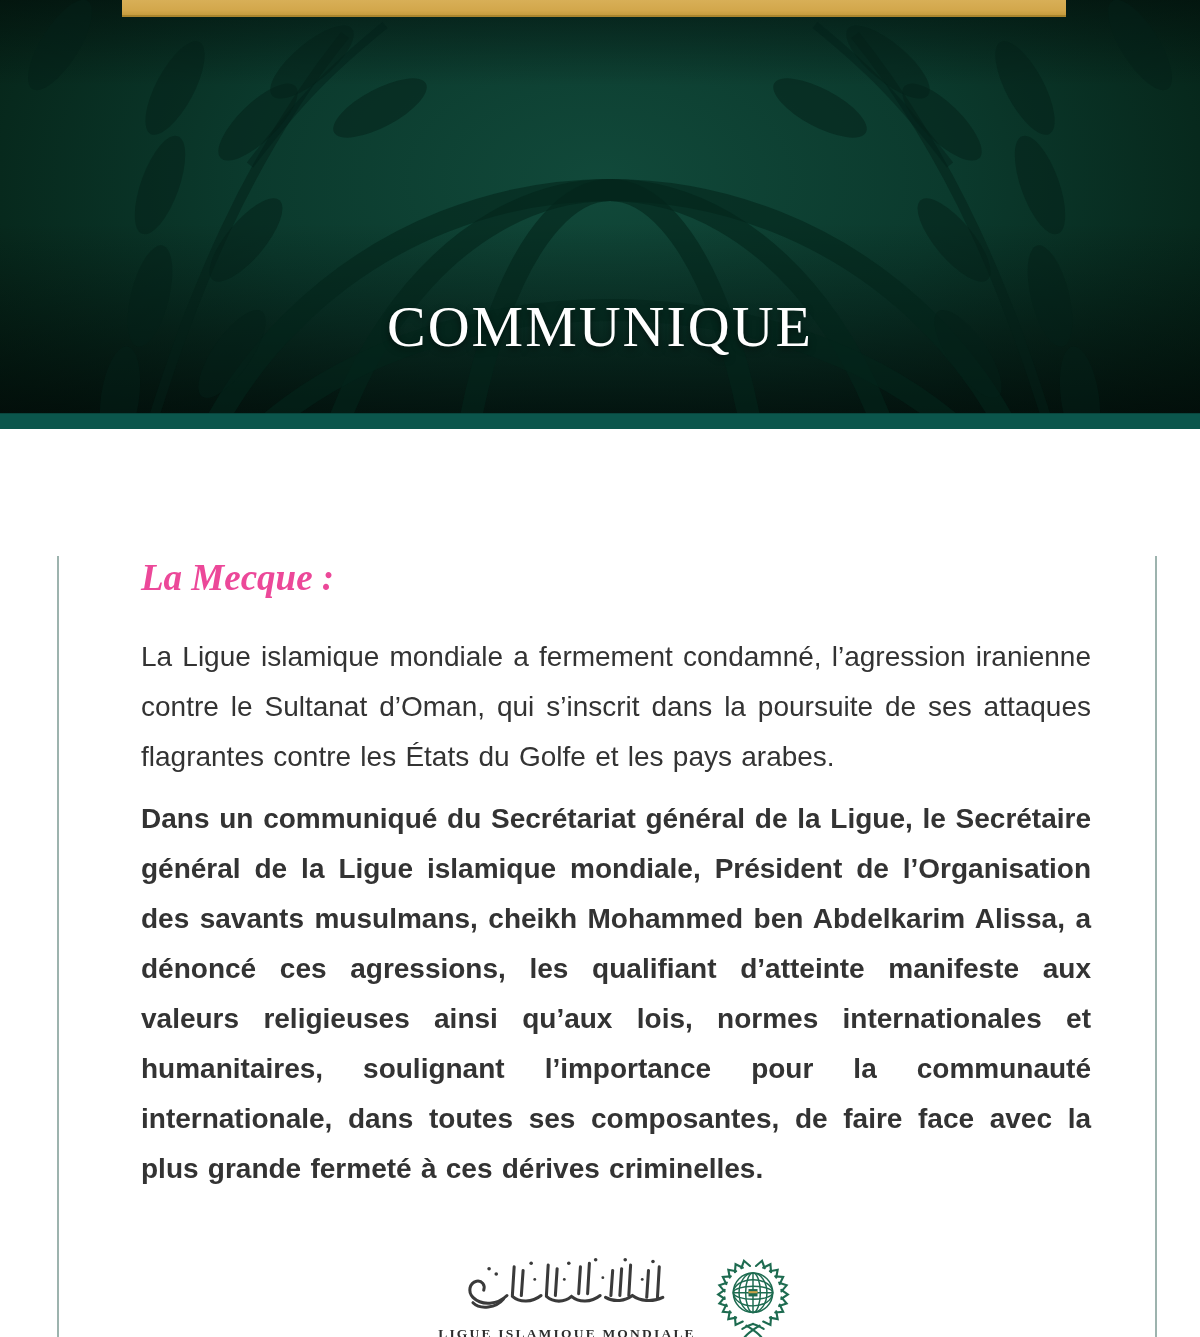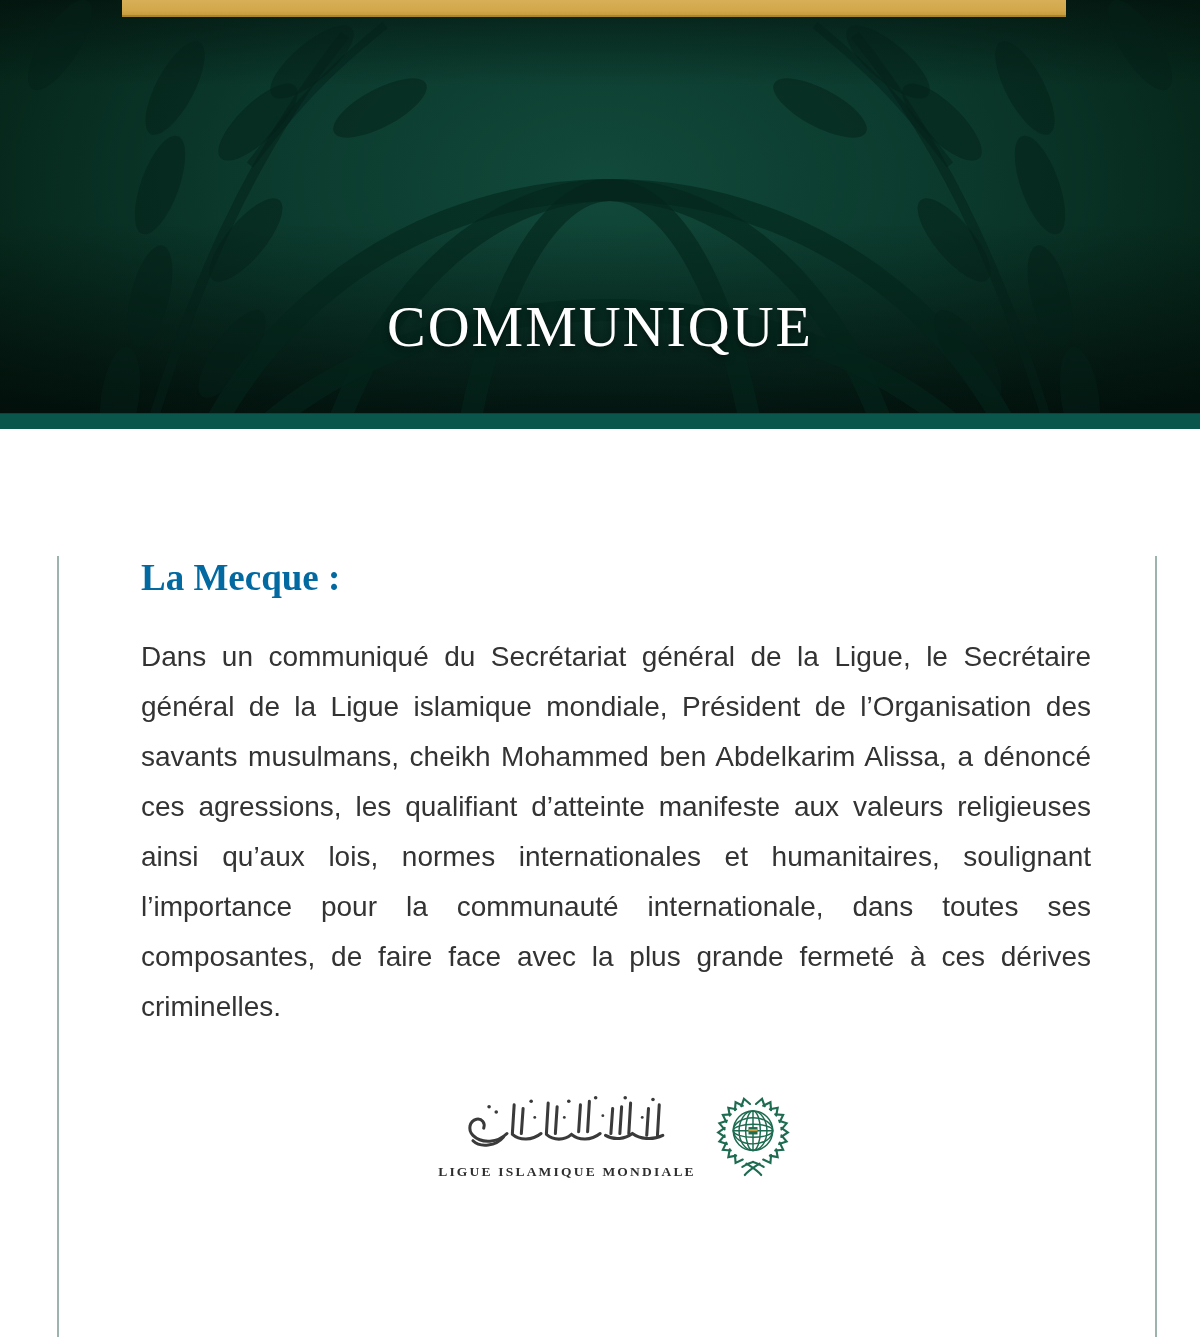--- a/index.html
+++ b/index.html
@@ -39,21 +39,21 @@
 
   
   .doc-body{position:relative;width:1200px;height:908px;background:#ffffff;}
   .rule{position:absolute;top:0;bottom:0;width:2px;background:#9db3ae;}
   .rule-left{left:57px;}
   .rule-right{right:43px;}
   .content{padding:0 109px 0 141px;}
   .dateline{
     margin:127px 0 0 0;
     font-family:"Liberation Serif",serif;font-weight:700;
-    font-size:37px;line-height:44px;color:#0369a1;
+    font-size:37px;line-height:44px;color:#ec4899;font-style:italic;
   }
   .para{
     margin:32px 0 0 0;
     font-size:28px;line-height:50px;color:#333333;
     text-align:justify;text-justify:inter-word;word-spacing:1.5px;
   }
   .para + .para{margin-top:12px;font-weight:bold;}
 
   
   .logo-row{
@@ -114,20 +114,21 @@
     <div class="teal-band"></div>
   </header>
 
   <main class="doc-body">
     <div class="rule rule-left"></div>
     <div class="rule rule-right"></div>
 
     <div class="content">
       <h2 class="dateline">La Mecque :</h2>
 
+      <p class="para">La Ligue islamique mondiale a fermement condamné, l’agression iranienne contre le Sultanat d’Oman, qui s’inscrit dans la poursuite de ses attaques flagrantes contre les États du Golfe et les pays arabes.</p>
 
       <p class="para">Dans un communiqué du Secrétariat général de la Ligue, le Secrétaire général de la Ligue islamique mondiale, Président de l’Organisation des savants musulmans, cheikh Mohammed ben Abdelkarim Alissa, a dénoncé ces agressions, les qualifiant d’atteinte manifeste aux valeurs religieuses ainsi qu’aux lois, normes internationales et humanitaires, soulignant l’importance pour la communauté internationale, dans toutes ses composantes, de faire face avec la plus grande fermeté à ces dérives criminelles.</p>
 
       <div class="logo-row">
 
         <div class="logo-left">
 
           <svg width="206" height="54" viewBox="0 0 230 60" role="img" aria-label="رابطة العالم الإسلامي">
             <g stroke="#3a3a3a" stroke-width="3.4" stroke-linecap="round" fill="none">
 

